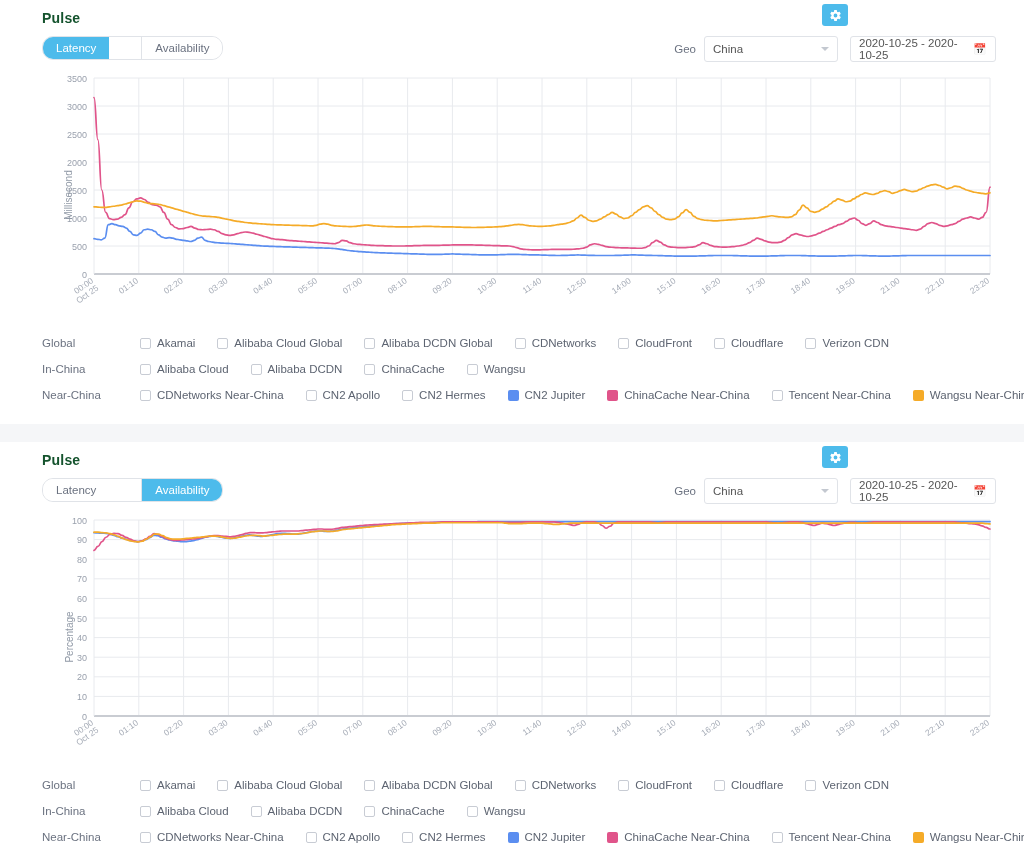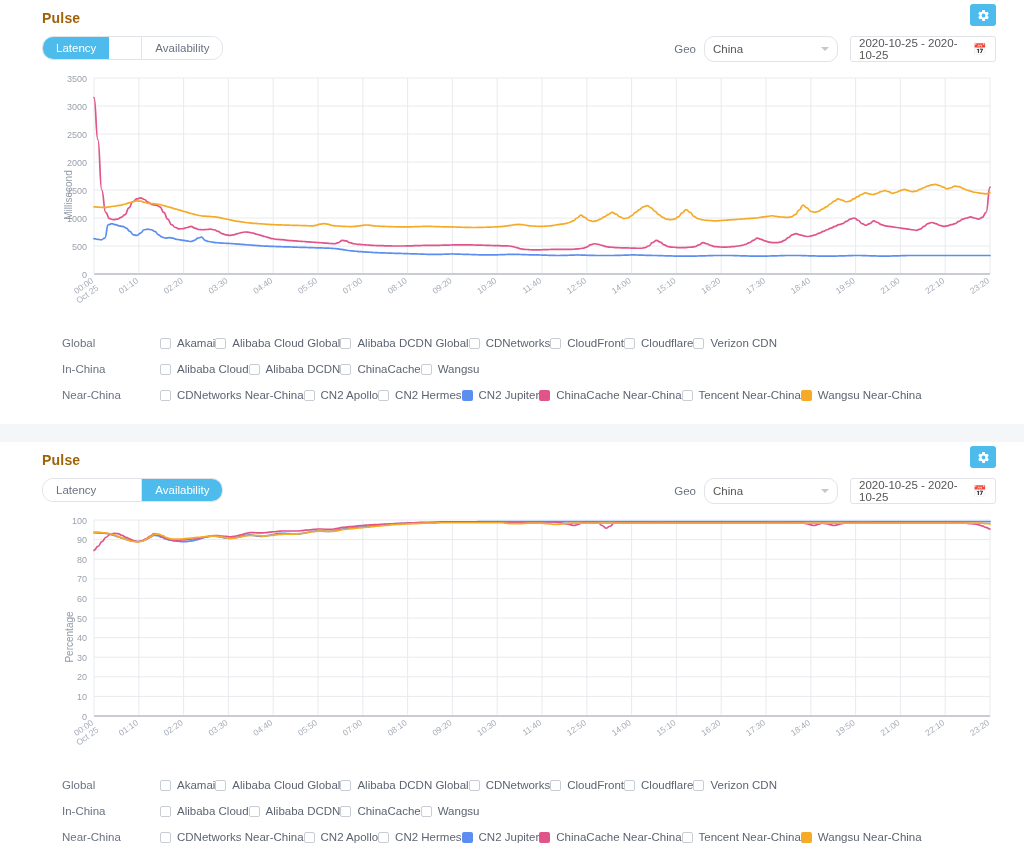--- a/index.html
+++ b/index.html
@@ -22,21 +22,21 @@
   .panel-2 { height: 424px; }
 
   .panel-head {
     position: relative;
     padding: 10px 28px 0 42px;
     height: 70px;
   }
   .pulse-title {
     font-size: 14px;
     font-weight: bold;
-    color: #a16207;
+    color: #14532d;
     letter-spacing: .2px;
     margin: 0 0 10px 0;
   }
   .toggle-group {
     display: inline-flex;
     border: 1px solid #e0e3e8;
     border-radius: 11px;
     overflow: hidden;
     height: 24px;
     background:#fff;
@@ -55,38 +55,38 @@
   }
   .toggle-btn.active { background: #4dbbeb; color: #fff; }
   .toggle-btn + .toggle-btn { border-left: 1px solid #e0e3e8; margin-left: 32px; }
 
   .head-right {
     position: absolute;
     right: 28px;
     top: 4px;
     display: flex;
     flex-direction: column;
-    align-items: flex-end;
+    align-items: center;
   }
   .gear-btn {
     width: 26px; height: 22px;
     background: #4dbbeb;
     border-radius: 3px;
     border: none;
     display: flex; align-items: center; justify-content: center;
     cursor: pointer;
     margin-bottom: 10px;
   }
   .gear-btn svg { display:block; }
   .controls-row { display: flex; align-items: center; }
   .geo-label { font-size: 11.5px; color: #6b7280; margin-right: 8px; }
   .geo-select {
     width: 134px; height: 26px;
     border: 1px solid #e0e3e8;
-    border-radius: 10px;
+    border-radius: 3px;
     background: #fff;
     display: flex; align-items: center;
     padding: 0 8px;
     font-size: 11.5px; color: #555;
     position: relative; cursor: pointer;
   }
   .geo-select .caret {
     position: absolute; right: 8px; top: 50%;
     width: 0; height: 0; margin-top:-2px;
     border-left: 4px solid transparent;
@@ -119,25 +119,25 @@
   }
 
   
   .legend { margin: 10px 28px 0 42px; }
   .legend-row { display: flex; align-items: center; height: 26px; }
   .legend-group-label {
     width: 98px;
     font-size: 11.5px;
     color: #6b7280;
     flex: 0 0 98px;
-    margin-left: 20px;
   }
   .legend-items { display: flex; align-items: center; flex-wrap: nowrap; }
   .legend-item {
     display: flex; align-items: center;
+    margin-right: 22px;
     cursor: pointer;
     white-space: nowrap;
   }
   .lgd-box {
     width: 11px; height: 11px;
     border: 1px solid #c8ccd4;
     border-radius: 2px;
     background: #fff;
     margin-right: 6px;
     flex: 0 0 11px;

